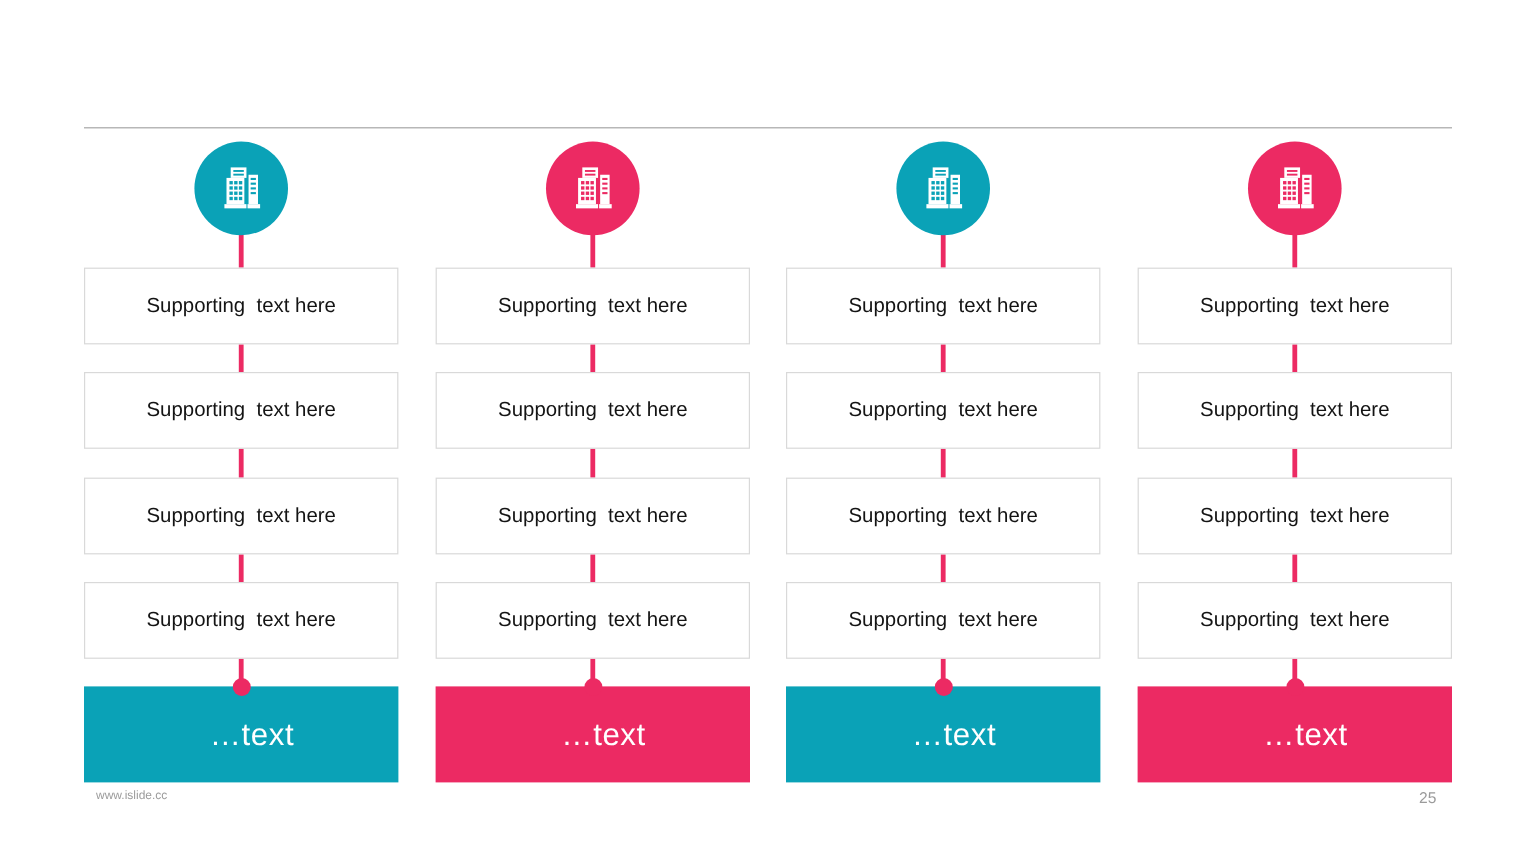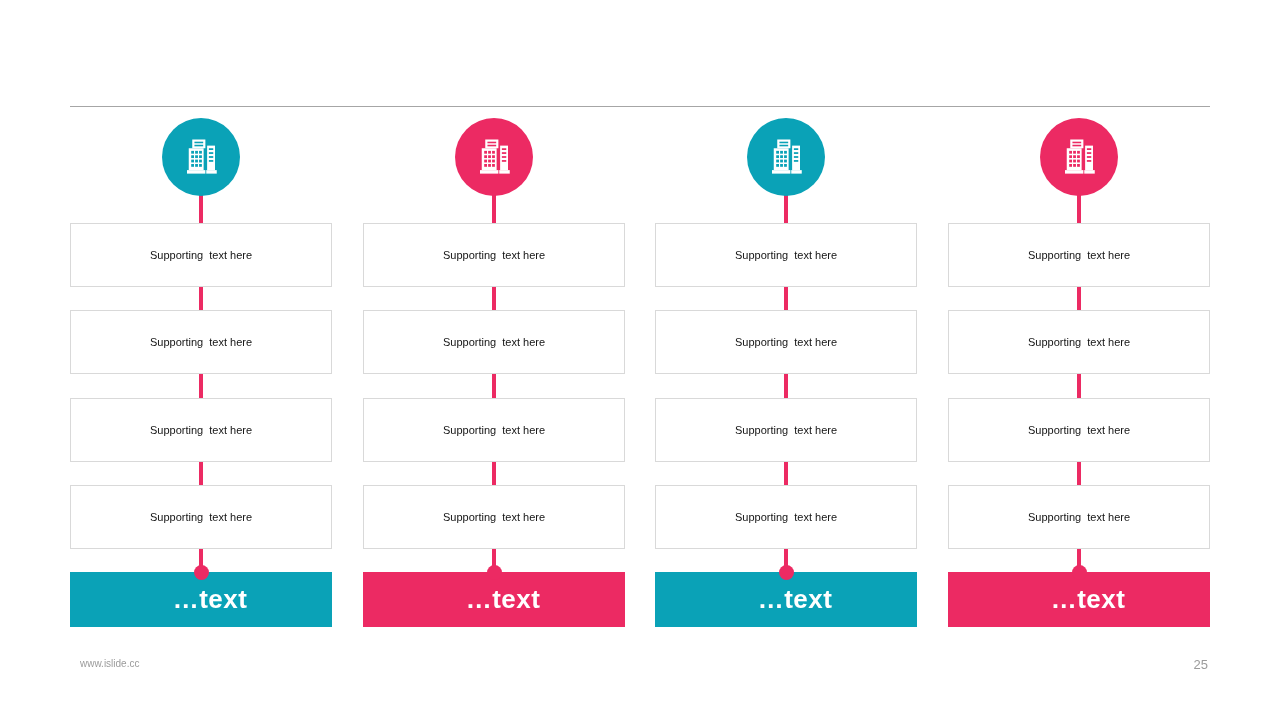--- a/index.html
+++ b/index.html
@@ -43,51 +43,51 @@
   .circle svg { width: 42px; height: 42px; display: block; }
   .circle svg .bld { fill: #ffffff; }
   .circle svg .win { fill: var(--accent, #0aa2b7); }
 
   .sbox {
     position: absolute; left: 0; right: 0; height: 62px;
     background: #ffffff;
     border: 1px solid var(--box-border, #d9d9d9);
     z-index: 1;
     display: flex; align-items: center; justify-content: center;
-    font-size: 11px; color: var(--text-dark, #141414);
+    font-size: 17px; color: var(--text-dark, #141414);
     white-space: pre;
   }
   .row-0 { top: 116px; }
   .row-1 { top: 203px; }
   .row-2 { top: 291px; }
   .row-3 { top: 378px; }
 
   .footer-bar {
-    position: absolute; left: 0; right: 0; top: 465px; height: 55px;
+    position: absolute; left: 0; right: 0; top: 465px; height: 80px;
     background: var(--accent, #0aa2b7);
     z-index: 1;
     display: flex; align-items: center; justify-content: center;
-    color: #ffffff; font-size: 26px; font-weight: bold;
+    color: #ffffff; font-size: 26px; font-weight: normal;
     letter-spacing: 0.5px;
     padding-left: 18px;
   }
 
   .dot {
     position: absolute; left: calc(50% - 7px); top: 458px;
     width: 15px; height: 15px; border-radius: 50%;
     background: var(--pink, #ec2a63);
     z-index: 2;
   }
 
   .site-url {
     position: absolute; left: 80px; top: 658px;
     font-size: 10px; color: var(--muted, #9b9b9b);
   }
   .page-number {
-    position: absolute; right: 72px; top: 657px;
+    position: absolute; right: 83px; top: 657px;
     font-size: 13px; color: var(--muted, #9b9b9b);
   }
 </style>
 </head>
 <body style="--teal: #0aa2b7; --pink: #ec2a63; --rule: #a6a6a6; --box-border: #d9d9d9; --text-dark: #141414; --muted: #9b9b9b;">
 
 <div class="slide">
 
   <div class="top-rule"></div>
 

